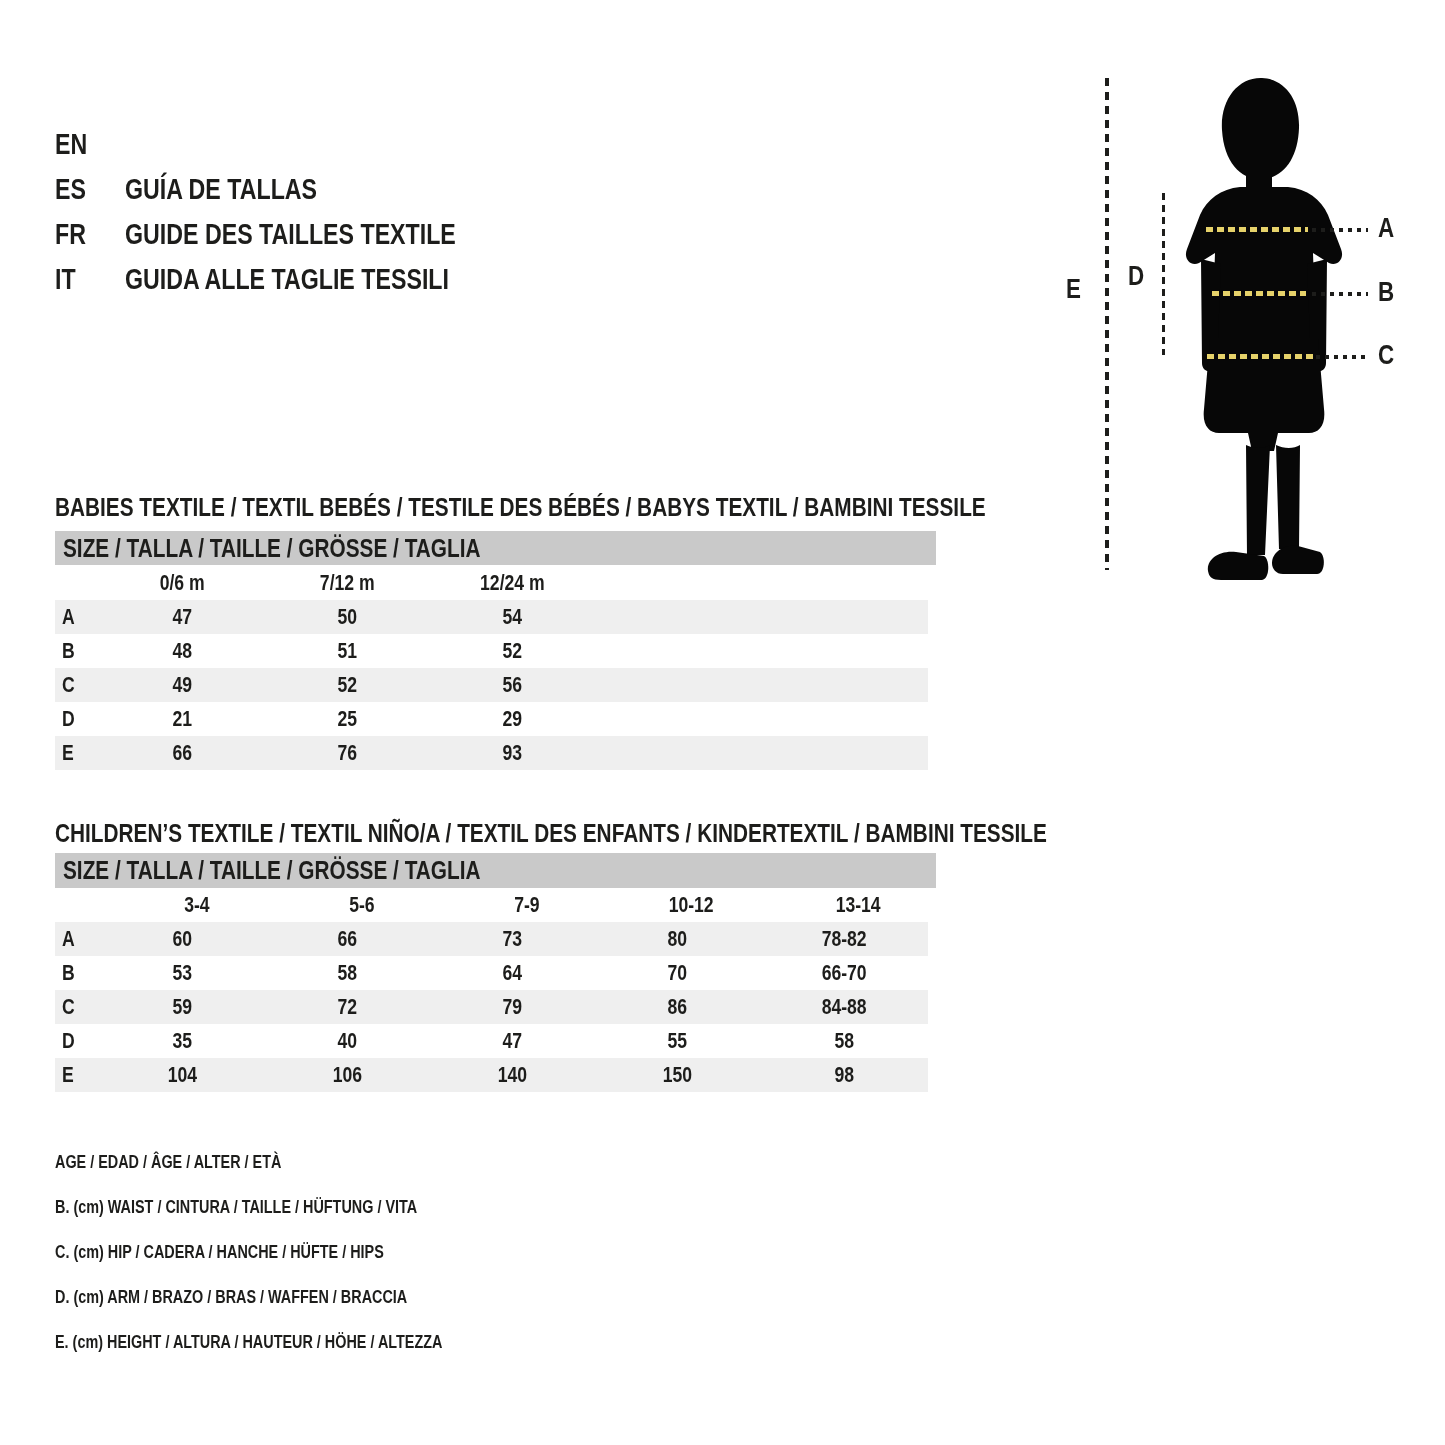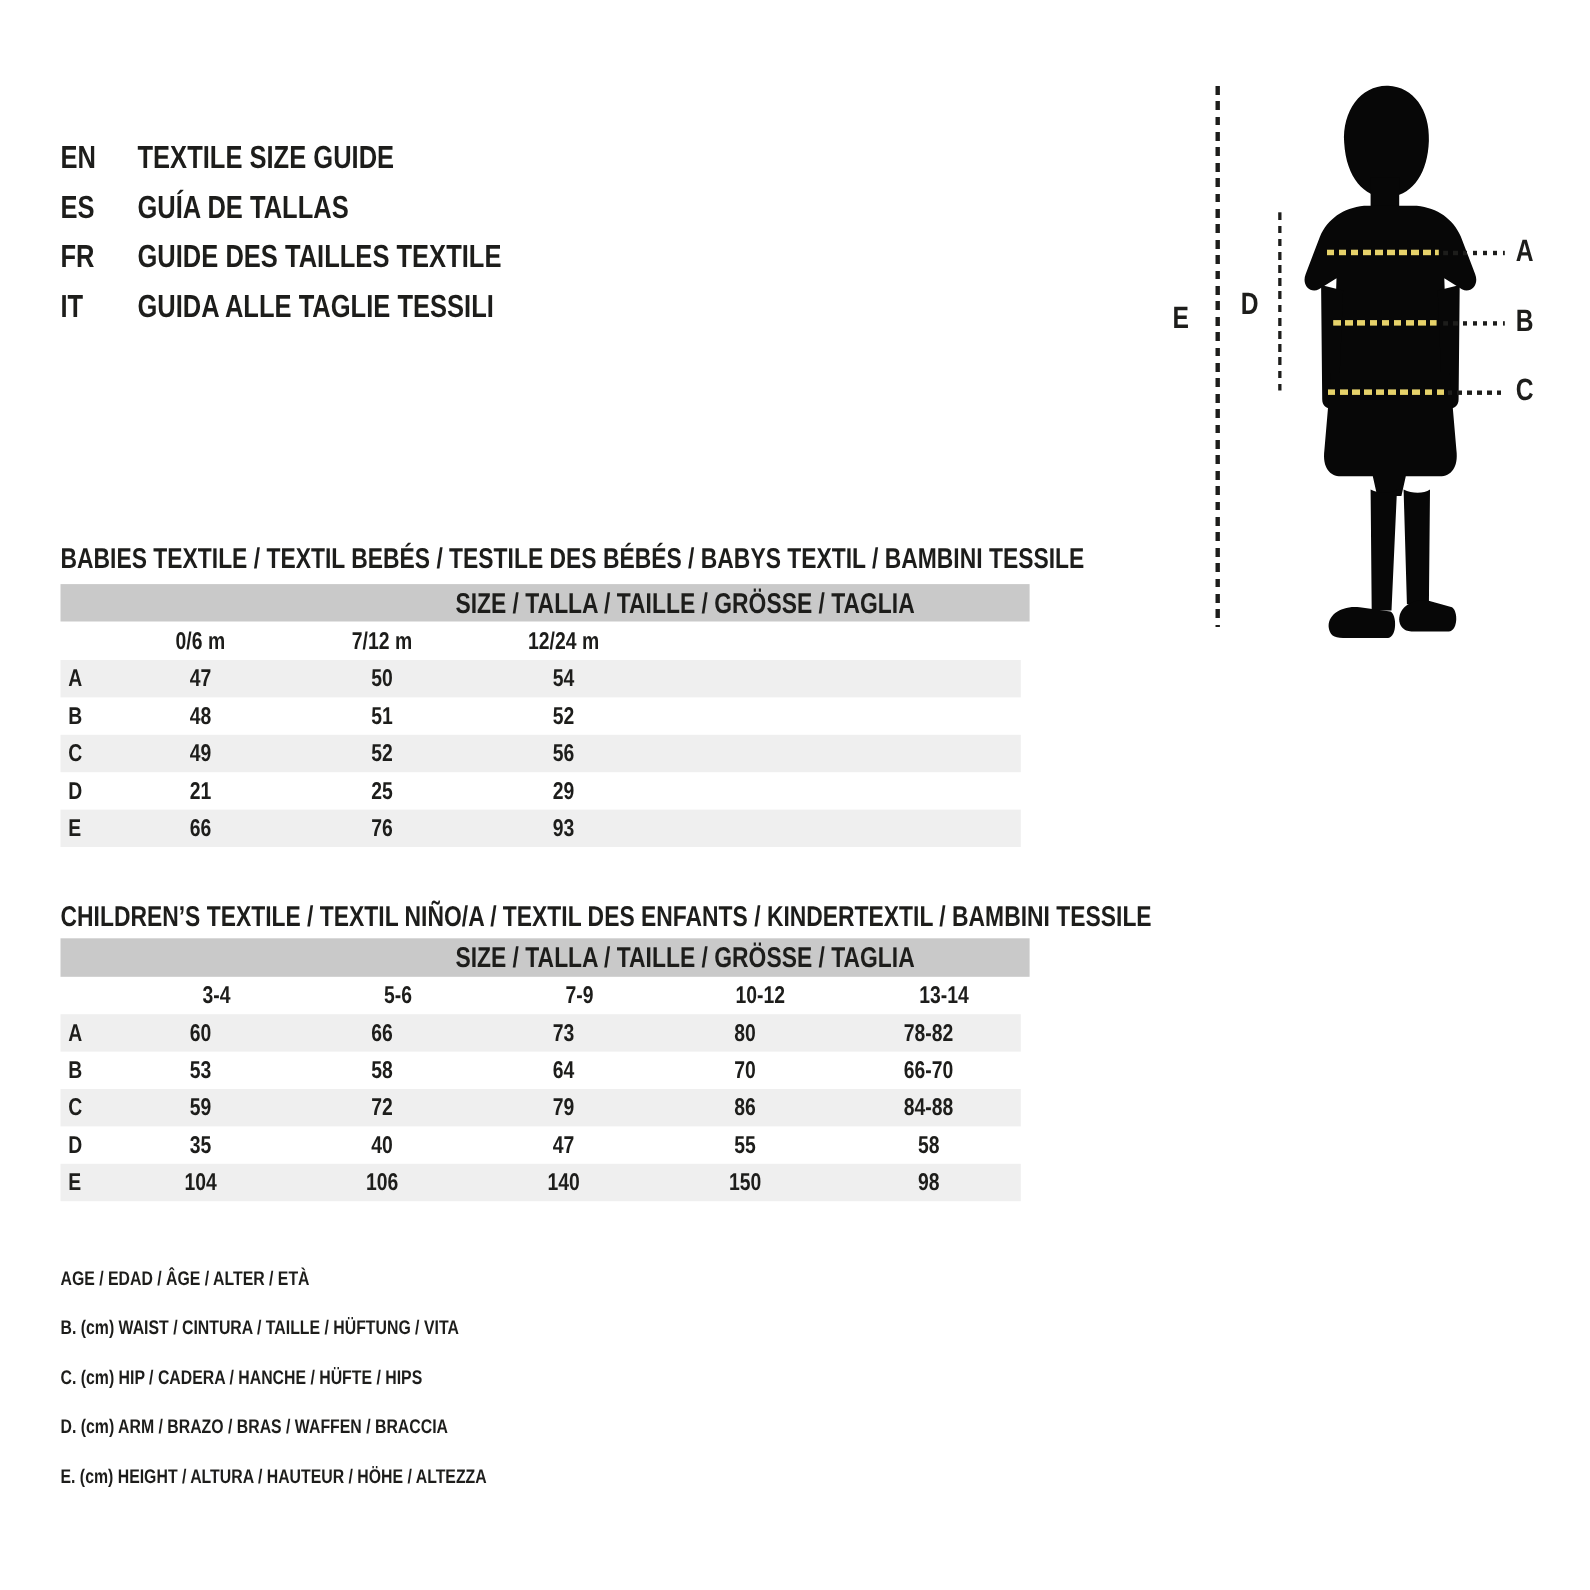--- a/index.html
+++ b/index.html
@@ -12,21 +12,21 @@
   
   .c,.cc{display:inline-block;transform:scaleX(.8);white-space:nowrap;}
   .c{transform-origin:0 50%;}
   .cc{transform-origin:50% 50%;}
 
   
   .lang-row{display:grid;grid-template-columns:70px auto;height:45px;align-items:center;font-size:29px;}
 
   
   .heading{font-size:26px;line-height:30px;margin-top:12px;}
-  .sizebar{background:#c9c9c9;display:flex;align-items:center;padding-left:8px;font-size:26px;justify-content:flex-end;}
+  .sizebar{background:#c9c9c9;display:flex;align-items:center;padding-left:8px;font-size:26px;}
   .trow{height:34px;align-items:center;font-size:22px;}
   .grid-b{display:grid;grid-template-columns:45px 165px 165px 165px 1fr;width:873px;}
   .grid-c{display:grid;grid-template-columns:45px 165px 165px 165px 165px 1fr;width:873px;}
   .alt{background:#efefef;}
   .val{text-align:center;}
   .lbl{padding-left:7px;}
 
   
   .vline{position:absolute;width:4px;background-image:repeating-linear-gradient(to bottom,#1d1d1b 0 8px,transparent 8px 14px);}
   .vline.thin{width:3px;background-image:repeating-linear-gradient(to bottom,#1d1d1b 0 7px,transparent 7px 12px);}
@@ -38,21 +38,20 @@
   .legend-line{height:45px;display:flex;align-items:center;font-size:18px;}
 </style>
 </head>
 <body>
 
 <div class="page">
 
   <div class="abs" style="left:55px;top:78px;margin-top:44px;">
     <div class="lang-row">
       <span><span class="c">EN</span></span>
-      <span><span class="c">TEXTILE SIZE GUIDE</span></span>
     </div>
     <div class="lang-row">
       <span><span class="c">ES</span></span>
       <span><span class="c">GUÍA DE TALLAS</span></span>
     </div>
     <div class="lang-row">
       <span><span class="c">FR</span></span>
       <span><span class="c">GUIDE DES TAILLES TEXTILE</span></span>
     </div>
     <div class="lang-row">

